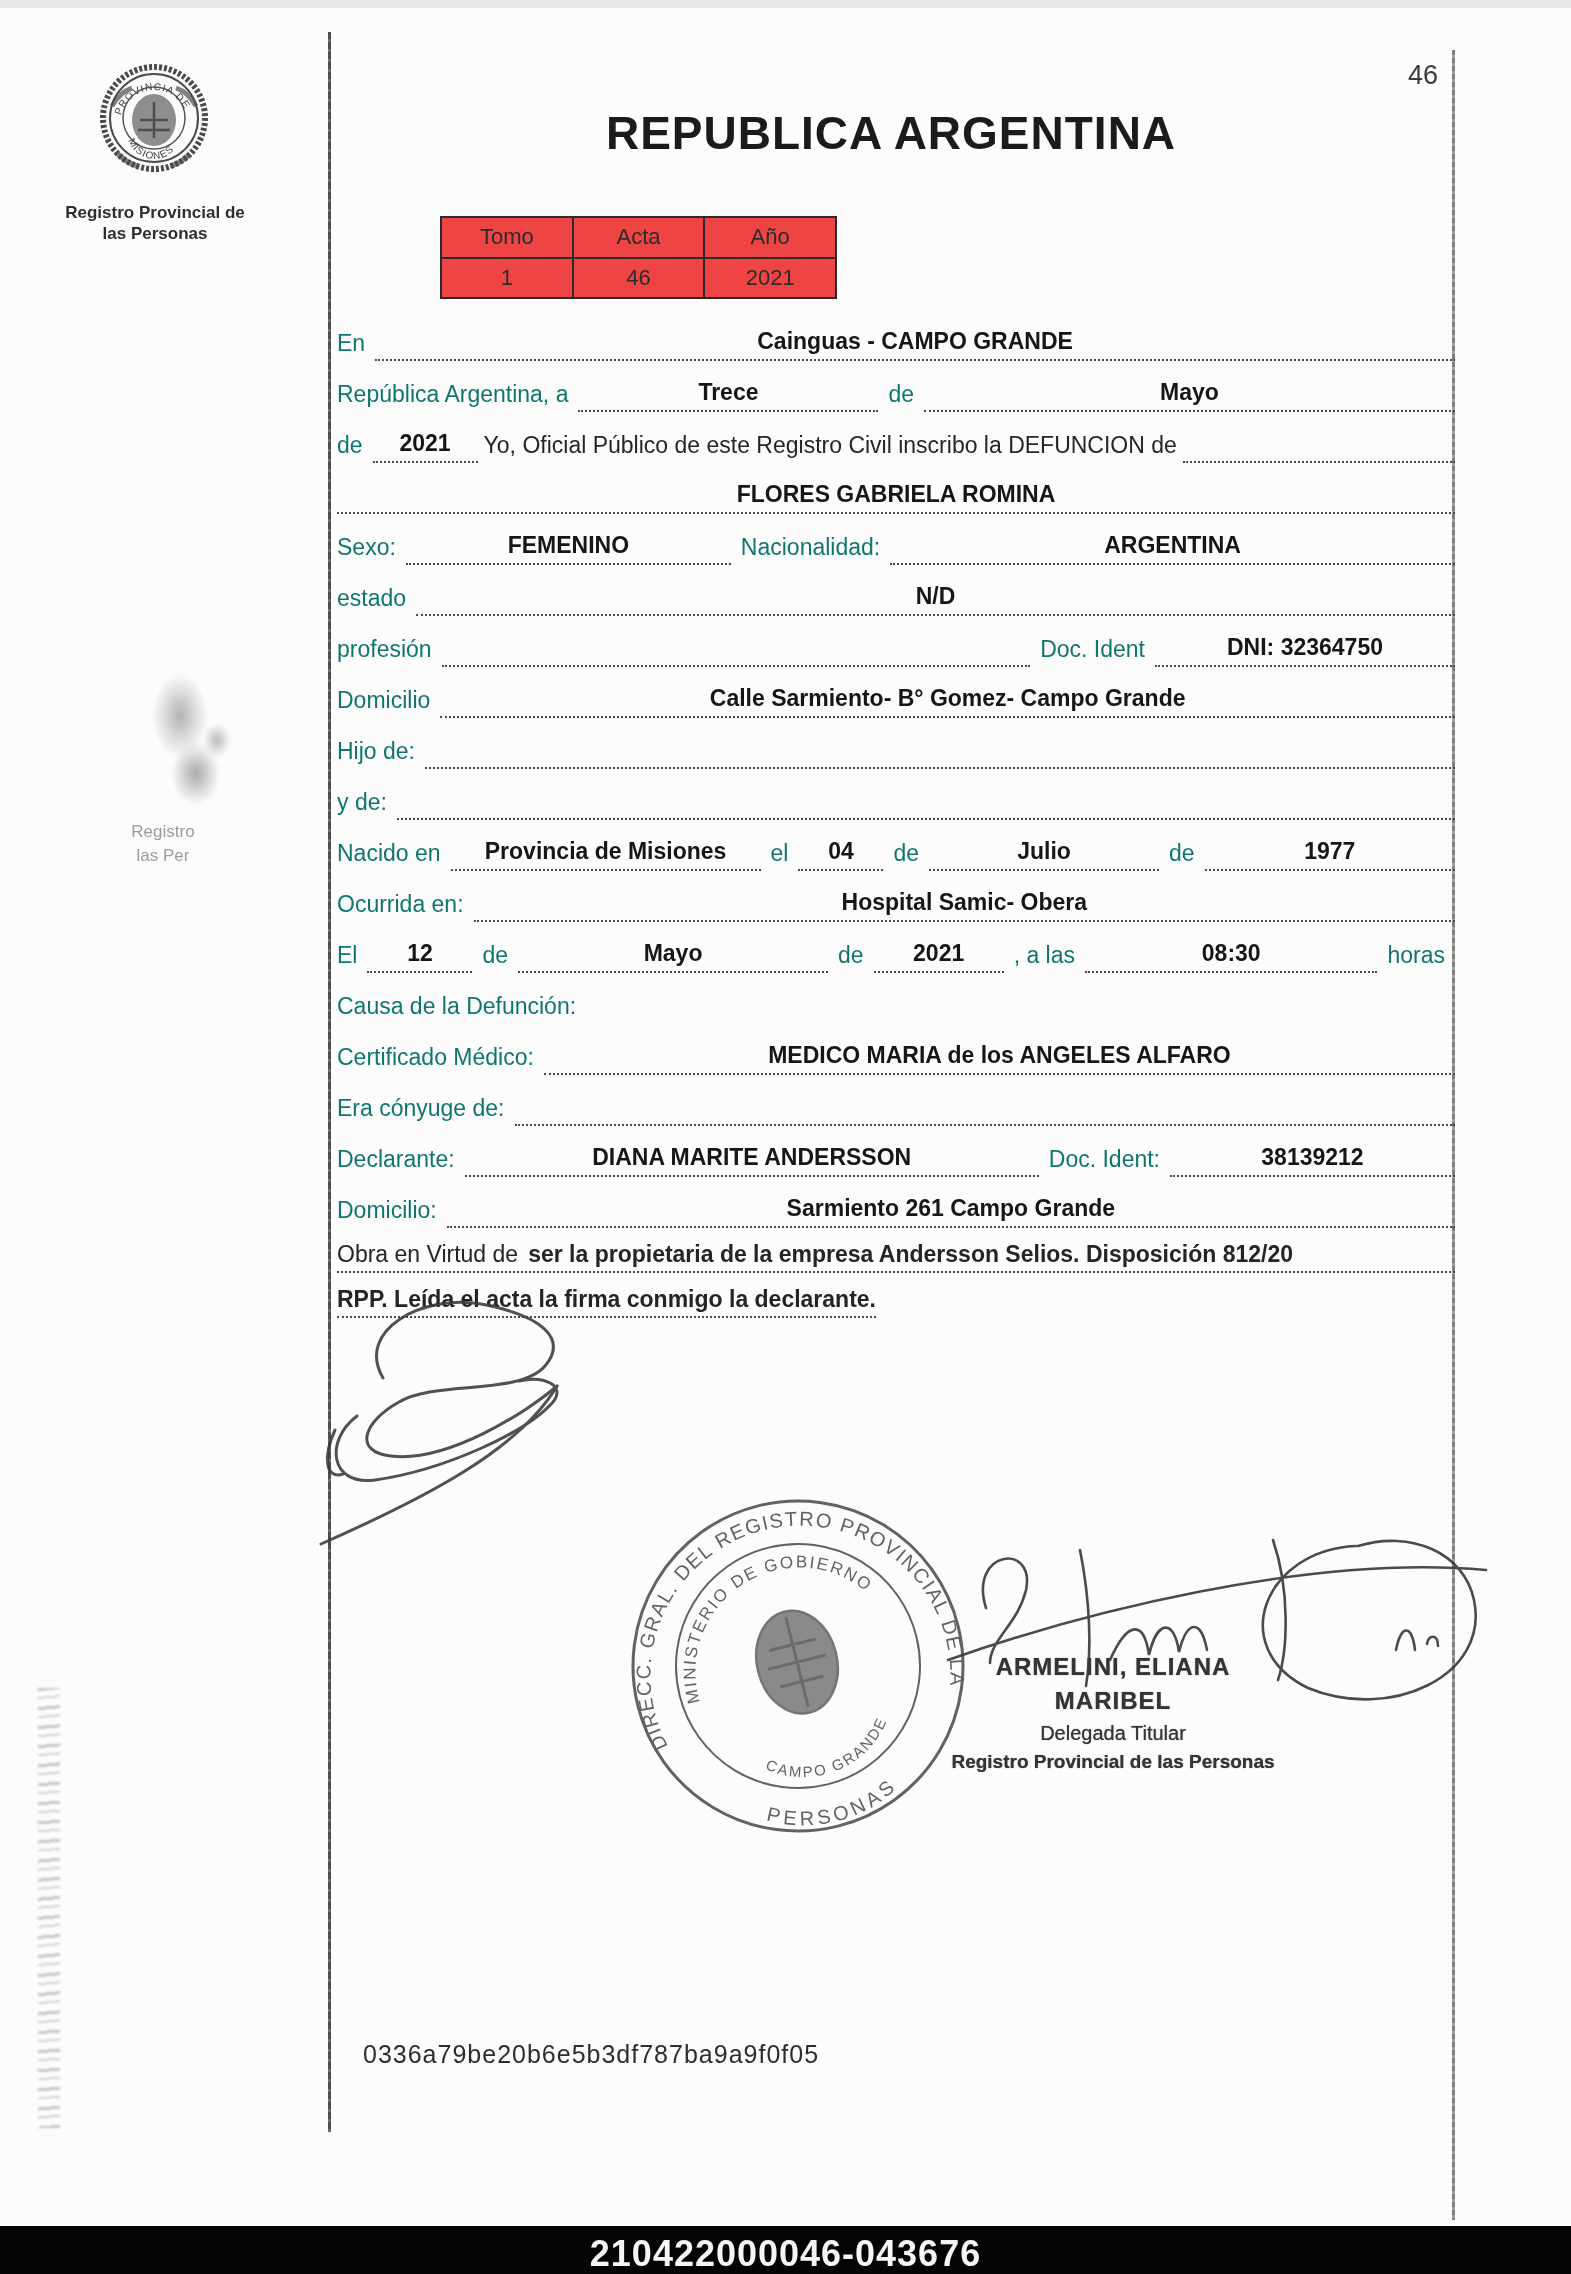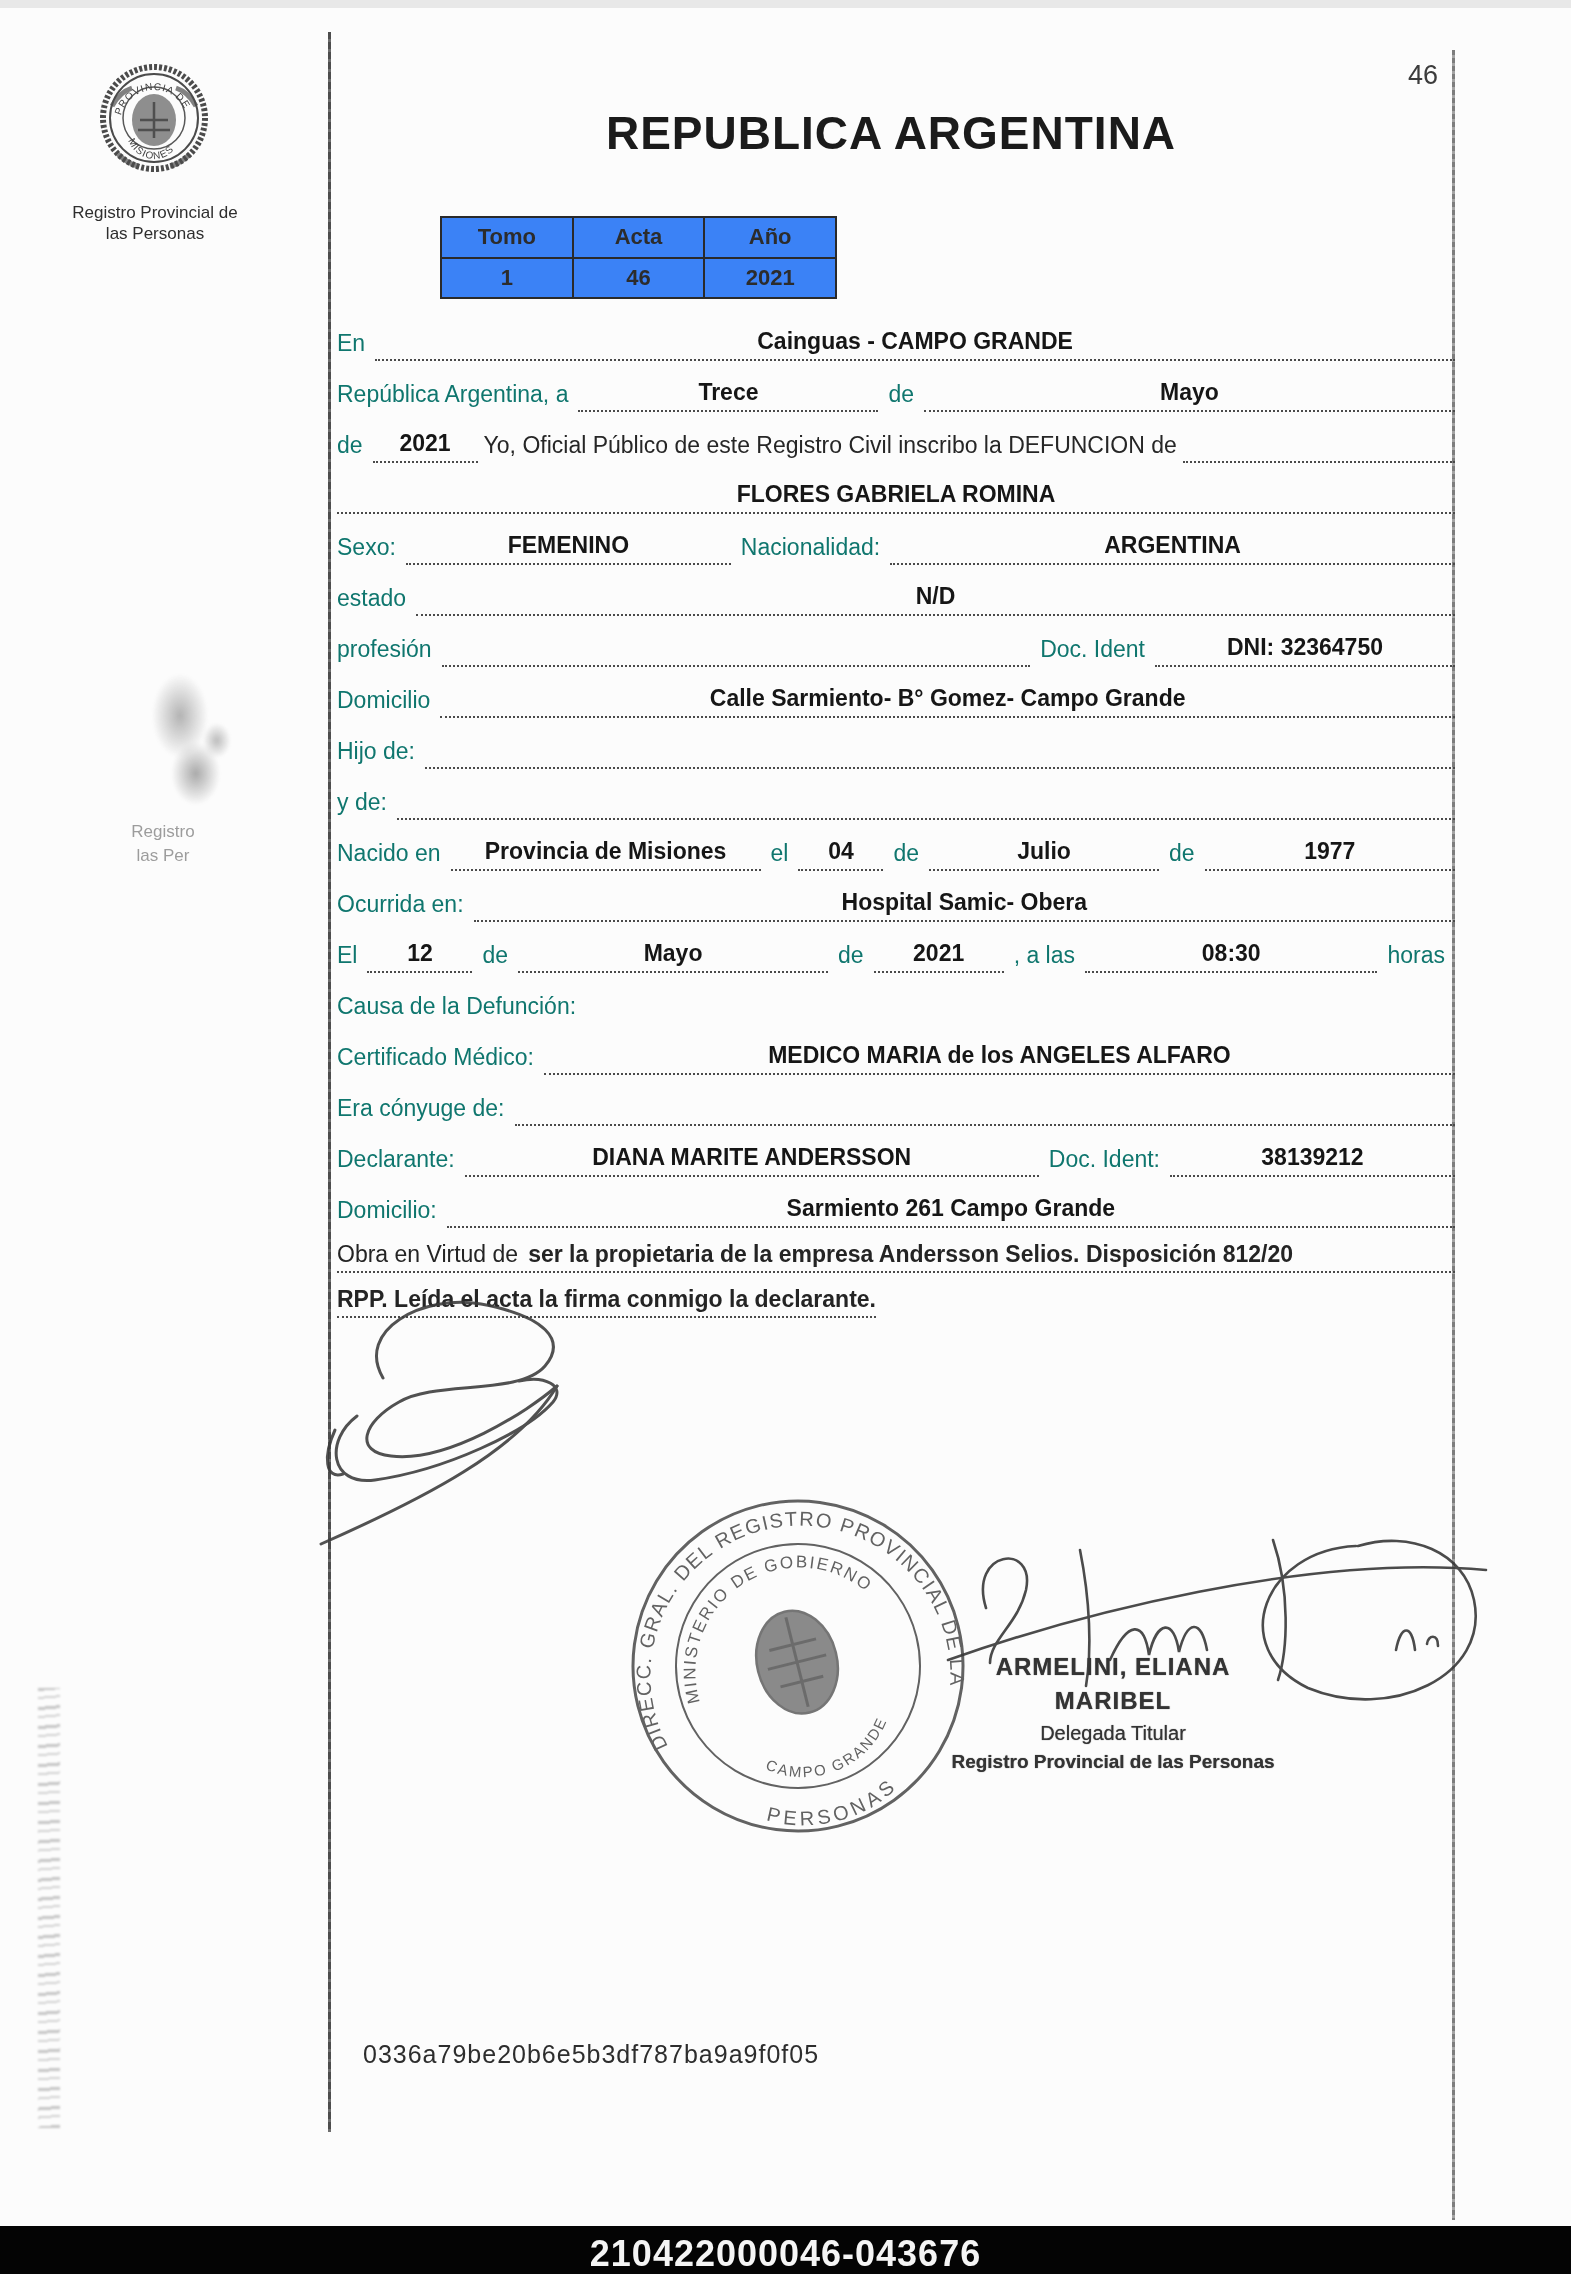--- a/index.html
+++ b/index.html
@@ -10,26 +10,26 @@
   }
   
   .border-left{position:absolute;left:328px;top:24px;width:3px;height:2100px;
     background:repeating-linear-gradient(180deg,#2e2e2e 0 7px,#555 7px 10px);opacity:.85;}
   .border-right{position:absolute;left:1452px;top:42px;width:3px;height:2170px;
     background:repeating-linear-gradient(180deg,#6f6f6f 0 5px,#9a9a9a 5px 8px);opacity:.9;}
   .page-number{position:absolute;left:1408px;top:52px;font-size:27px;color:#3c3c3c;}
   
   .seal{position:absolute;left:98px;top:48px;width:112px;height:142px;filter:blur(.4px);opacity:.92;}
   .org-label{position:absolute;left:62px;top:194px;width:186px;text-align:center;
-    font-size:17px;line-height:21px;color:#2e2e2e;}
+    font-size:17px;line-height:21px;color:#2e2e2e;font-weight:bold;}
   .title{position:absolute;left:330px;top:98px;width:1122px;text-align:center;
     font-size:46px;font-weight:700;letter-spacing:1px;color:#1b1b1b;}
   
   .record-table{position:absolute;left:440px;top:208px;width:393px;height:79px;
-    border:2.5px solid #2a2a2a;display:flex;flex-direction:column;background:#3b82f6;font-weight:bold;}
+    border:2.5px solid #2a2a2a;display:flex;flex-direction:column;background:#ef4444;}
   .rt-row{display:flex;flex:1;}
   .rt-row.header{border-bottom:2.5px solid #2a2a2a;}
   .rt-cell{flex:1;display:flex;align-items:center;justify-content:center;
     font-size:22px;color:#2c2c2c;border-right:2px solid #2a2a2a;}
   .rt-cell:last-child{border-right:none;}
   
   .type-box{position:absolute;left:965px;top:210px;width:380px;height:50px;
     border:2.5px solid #3c3c3c;display:flex;align-items:center;justify-content:center;
     font-size:27px;letter-spacing:2px;color:#3f3f3f;}
   

